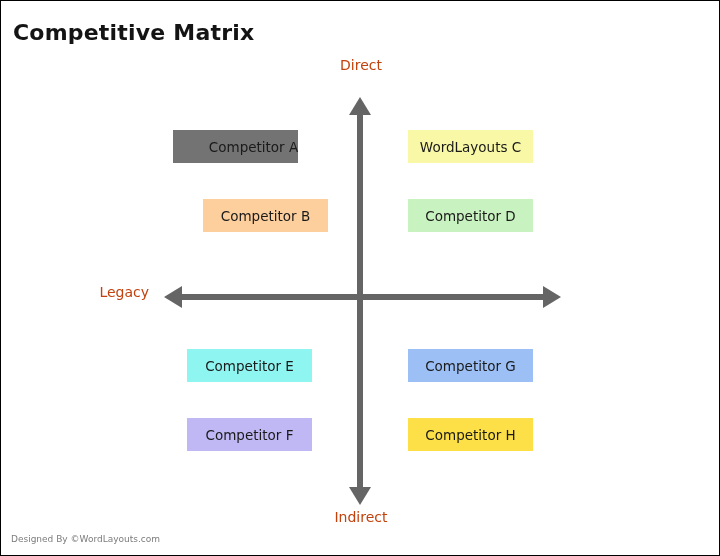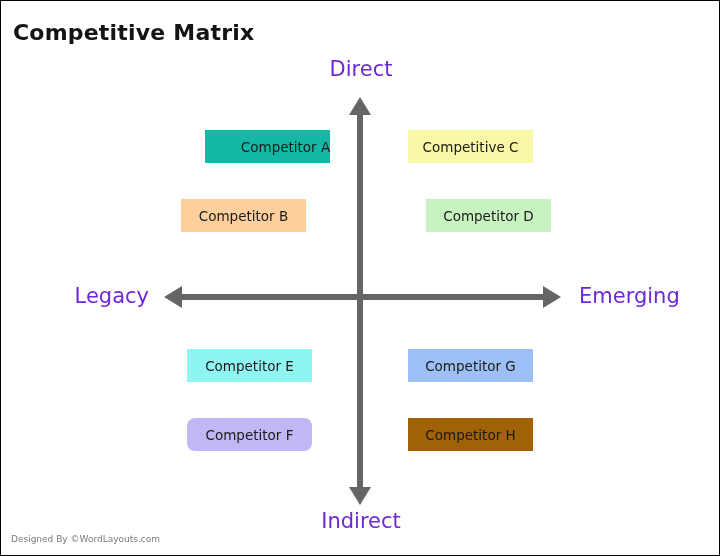--- a/index.html
+++ b/index.html
@@ -83,22 +83,22 @@
     top: 285px;
     border-top: 11px solid transparent;
     border-bottom: 11px solid transparent;
     border-left: 18px solid #656565;
   }
 
   
   .axis-label {
     position: absolute;
     font-family: "DejaVu Sans", sans-serif;
-    font-size: 21px;
-    color: #6d28d9;
+    font-size: 14px;
+    color: #c2410c;
     white-space: nowrap;
   }
   #axis-label-top {
     left: 0;
     top: 56px;
     width: 720px;
     text-align: center;
   }
   #axis-label-bottom {
     left: 0;
@@ -155,44 +155,43 @@
   <div class="axis-line" id="axis-horizontal-line"></div>
 
   <div class="arrowhead" id="arrowhead-up"></div>
   <div class="arrowhead" id="arrowhead-down"></div>
   <div class="arrowhead" id="arrowhead-left"></div>
   <div class="arrowhead" id="arrowhead-right"></div>
 
   <div class="axis-label" id="axis-label-top">Direct</div>
   <div class="axis-label" id="axis-label-left">Legacy</div>
   <div class="axis-label" id="axis-label-bottom">Indirect</div>
-  <div class="axis-label" id="axis-label-right">Emerging</div>
 
   <div id="competitor-layer">
-      <div class="competitor-box" style="left: 204px; top: 129px; background: #14b8a6; padding-left: 36px;">
+      <div class="competitor-box" style="left: 172px; top: 129px; background: #737373; padding-left: 36px;">
         <span>Competitor A</span>
       </div>
-      <div class="competitor-box" style="left: 180px; top: 198px; background: rgb(252, 207, 156);">
+      <div class="competitor-box" style="left: 202px; top: 198px; background: rgb(252, 207, 156);">
         <span>Competitor B</span>
       </div>
       <div class="competitor-box" style="left: 407px; top: 129px; background: rgb(248, 248, 166);">
-        <span>Competitive C</span>
+        <span>WordLayouts C</span>
       </div>
-      <div class="competitor-box" style="left: 425px; top: 198px; background: rgb(200, 242, 192);">
+      <div class="competitor-box" style="left: 407px; top: 198px; background: rgb(200, 242, 192);">
         <span>Competitor D</span>
       </div>
       <div class="competitor-box" style="left: 186px; top: 348px; background: rgb(143, 245, 240);">
         <span>Competitor E</span>
       </div>
-      <div class="competitor-box" style="left: 186px; top: 417px; background: rgb(192, 184, 245); border-radius: 8px;">
+      <div class="competitor-box" style="left: 186px; top: 417px; background: rgb(192, 184, 245);">
         <span>Competitor F</span>
       </div>
       <div class="competitor-box" style="left: 407px; top: 348px; background: rgb(156, 192, 245); text-align: center;">
         <span>Competitor G</span>
       </div>
-      <div class="competitor-box" style="left: 407px; top: 417px; background: #a16207;">
+      <div class="competitor-box" style="left: 407px; top: 417px; background: #fde047;">
         <span>Competitor H</span>
       </div>
     </div>
 
   <div id="footer-credit">Designed By ©WordLayouts.com</div>
 
 </div>
 
 </body></html>

